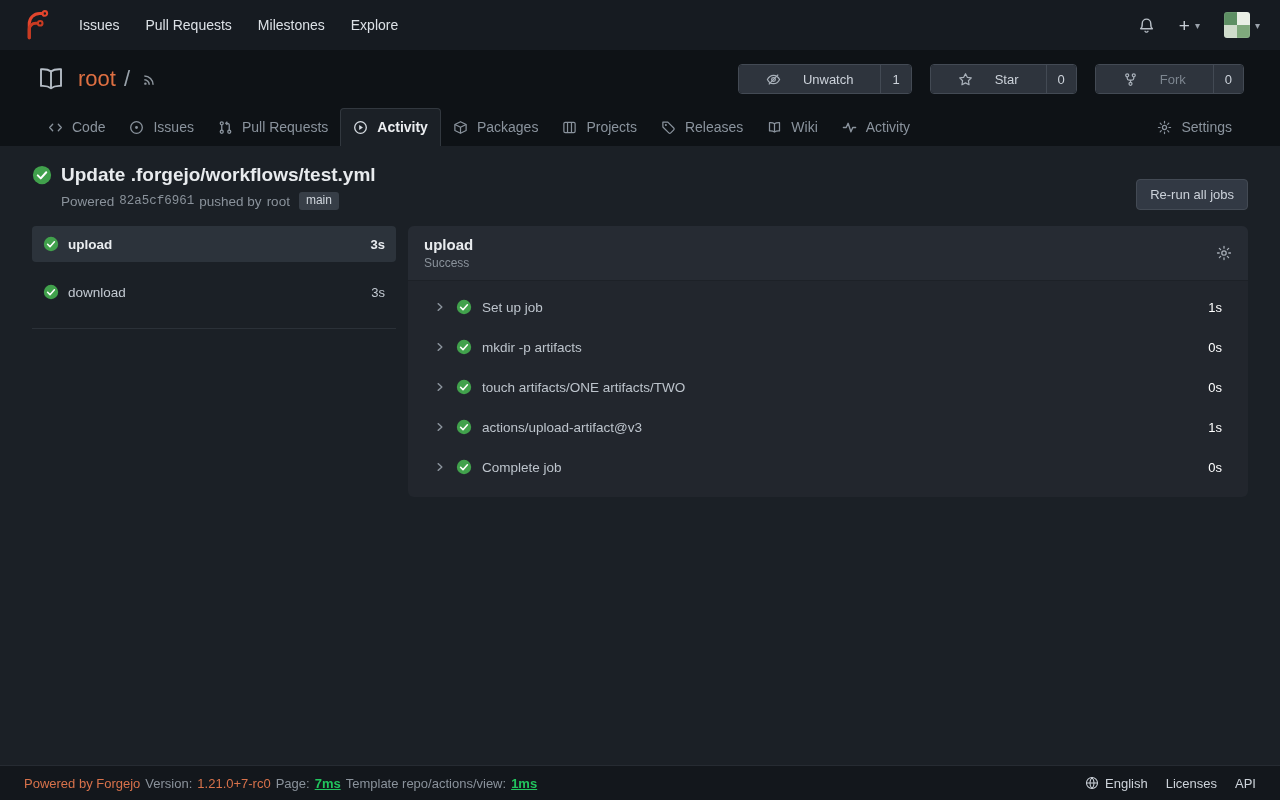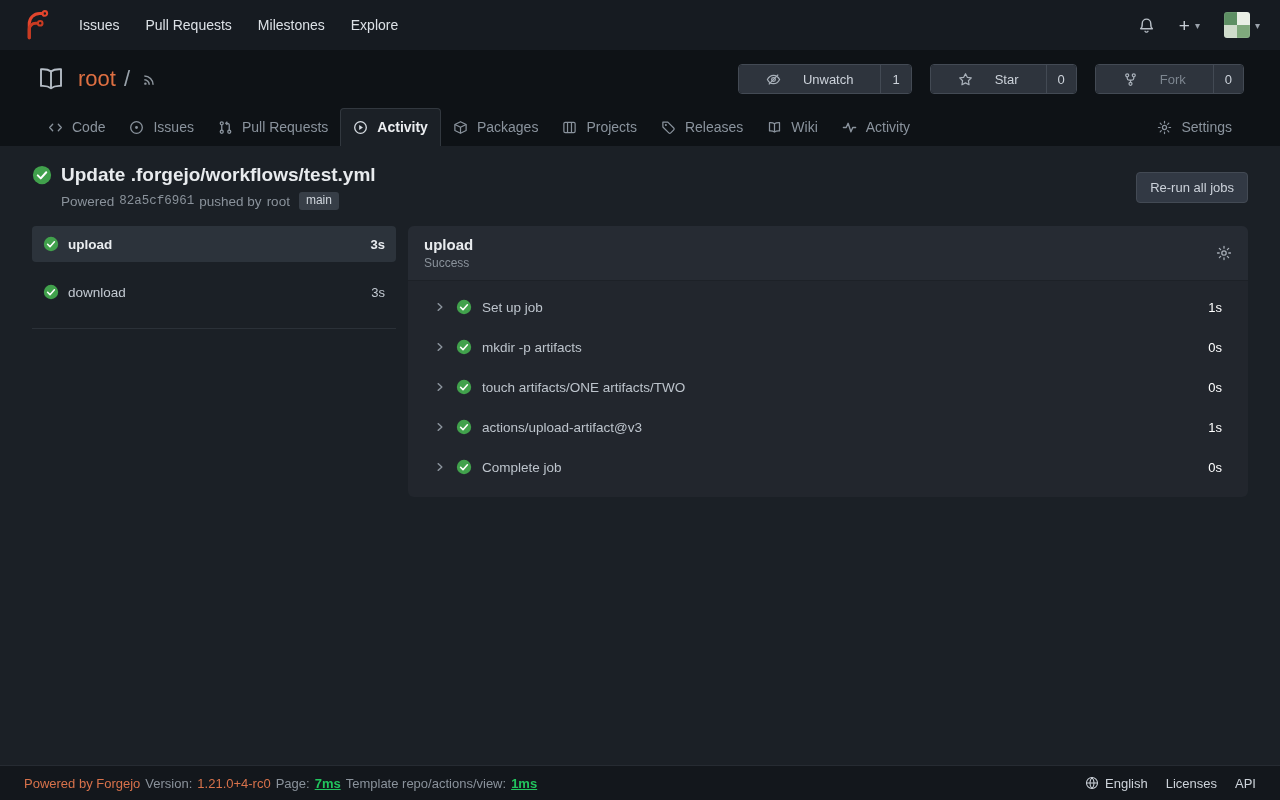--- a/index.html
+++ b/index.html
@@ -48,21 +48,21 @@
   .tab { display:flex; align-items:center; gap:9px; padding:10px 12px 11px;
          font-size:14px; color:#8a939d;justify-content:flex-end; }
   .tab .tab-icon { color:#8a939d; }
   .tab.active { background:#1b2026; border:1px solid #32383f; border-bottom:none;
                 border-radius:4px 4px 0 0; color:#eceef1; font-weight:700; }
   .tab.active .tab-icon { color:#d7dce2; }
   .tab-settings { margin-left:auto; }
 
   
   .main { flex:1; padding:18px 32px; overflow:hidden; background:#1b2026; }
-  .run-header { display:flex; align-items:center; margin-bottom:16px; }
+  .run-header { display:flex; align-items:flex-end; margin-bottom:16px; }
   .run-title-block { display:flex; gap:9px; }
   .run-check { margin-top:1px; }
   .run-title { font-size:19px; font-weight:700; color:#e8ebee; }
   .run-sub { margin-top:6px; font-size:13.5px; color:#8a929b; display:flex; align-items:center; gap:5px; }
   .commit-sha { font-family:"Liberation Mono","DejaVu Sans Mono",monospace; font-size:12.5px; }
   .branch-badge { background:#373e47; color:#cfd5dc; font-size:12px; padding:1px 7px 3px;
                   border-radius:3px; margin-left:4px; }
   .rerun-btn { margin-left:auto; background:#323944; border:1px solid #434a54; color:#ccd2da;
                font-size:13px; padding:7px 13px; border-radius:4px; cursor:pointer;
                font-family:inherit; }
@@ -438,21 +438,21 @@
       </div>
     </section>
 
   </div>
 </main>
 
 <footer class="footer">
   <div class="footer-left">
     <a class="footer-link">Powered by Forgejo</a>
     <span>Version:</span>
-    <a class="footer-link">1.21.0+4-rc0</a>
+    <a class="footer-link">1.21.0+7-rc0</a>
     <span>Page:</span>
     <span class="footer-strong">7ms</span>
     <span>Template repo/actions/view:</span>
     <span class="footer-strong">1ms</span>
   </div>
   <div class="footer-right">
     <span class="footer-lang">
       <span>
         <svg width="14" height="14" viewBox="0 0 16 16" fill="none" stroke="currentColor" stroke-width="1.2">
             <circle cx="8" cy="8" r="6.3"></circle>

